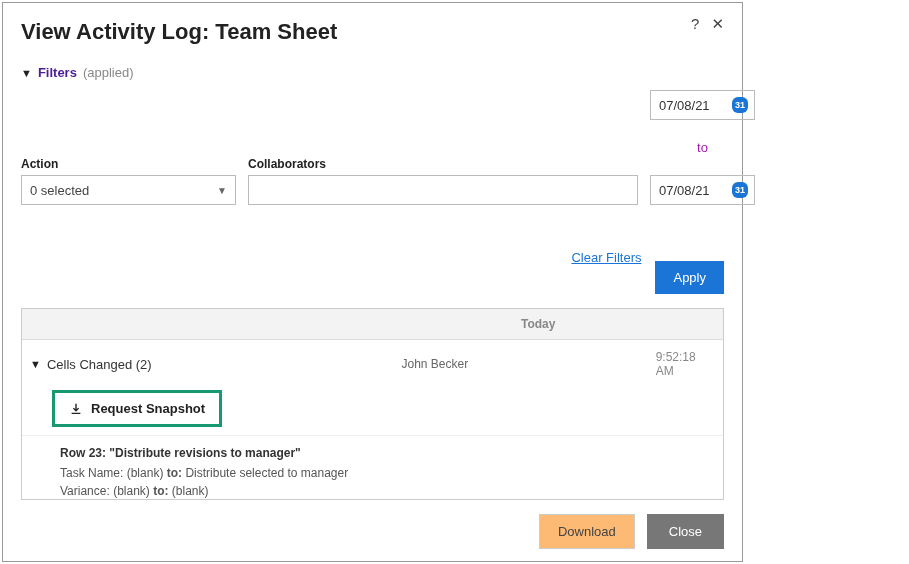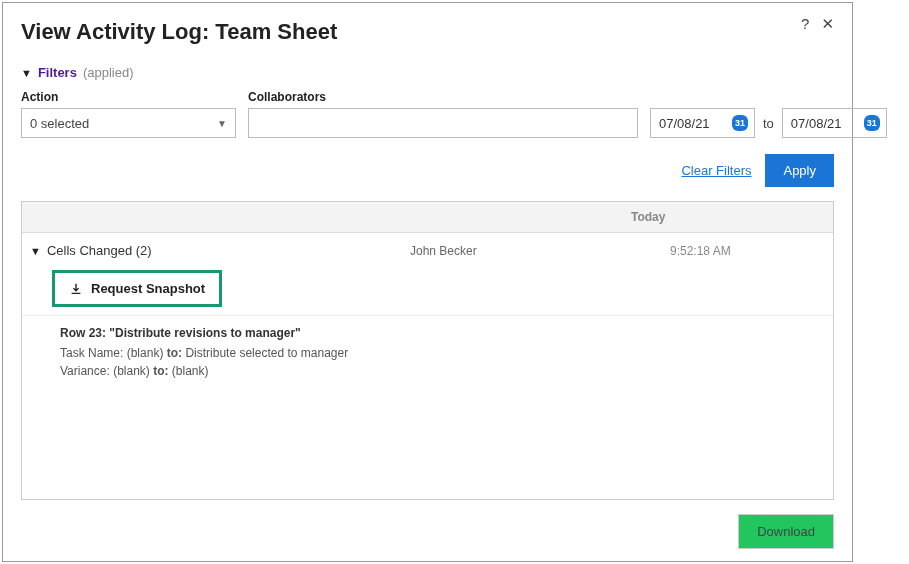--- a/index.html
+++ b/index.html
@@ -5,21 +5,21 @@
     * { box-sizing: border-box; margin: 0; padding: 0; }
     body {
       font-family: -apple-system, BlinkMacSystemFont, "Segoe UI", Arial, sans-serif;
       font-size: 13px;
       color: #333;
       background: #fff;
       padding: 2px;
     }
     .dialog {
       border: 1px solid #999;
-      width: 851px;
+      width: 741px;
       height: 560px;
       position: relative;
       padding: 12px 18px;
       display: flex;
       flex-direction: column;
     }
     .dialog-header {
       display: flex;
       justify-content: space-between;
       align-items: flex-start;
@@ -66,42 +66,42 @@
       height: 30px;
       padding: 0 8px;
       font-size: 13px;
       color: #444;
       display: flex;
       align-items: center;
       justify-content: space-between;
     }
     .action-select { width: 215px; }
     .collab-input { width: 390px; }
-    .date-group { display: flex; align-items: center; gap: 8px; }
+    .date-group { display: flex; align-items: center; gap: 20px; flex-direction: column; }
     .date-field {
       display: flex;
       align-items: center;
       border: 1px solid #bbb;
       height: 30px;
       padding: 0 6px 0 8px;
       gap: 8px;
       width: 105px;
       justify-content: space-between;
     }
     .date-text { font-size: 13px; color: #333; }
     .cal-icon {
       width: 16px; height: 16px;
       display: flex; align-items: center; justify-content: center;
       background: #1a75d6;
       color: #fff;
       font-size: 9px;
       font-weight: 700;
       border-radius: 6px;
     }
-    .to-label { font-size: 13px; color: #404040; }
+    .to-label { font-size: 13px; color: #a21caf; }
     .dropdown-caret { font-size: 10px; color: #666; }
     .filter-actions {
       display: flex;
       justify-content: flex-end;
       gap: 14px;
       margin-top: 16px;
       align-items: center;
     }
     .link-btn {
       color: #1a75d6;
@@ -109,20 +109,21 @@
       font-size: 13px;
       cursor: pointer;
     }
     .primary-btn {
       background: #1a75d6;
       color: #fff;
       border: none;
       padding: 9px 18px;
       font-size: 13px;
       cursor: pointer;
+      margin-top: 40px;
     }
     .log-table {
       border: 1px solid #ccc;
       margin-top: 14px;
       flex: 1;
       overflow: hidden;
       display: flex;
       flex-direction: column;
     }
     .log-header {
@@ -171,21 +172,21 @@
     .detail-title { font-weight: 700; color: #333; margin-bottom: 6px; font-size: 12px; }
     .detail-line { margin-bottom: 4px; }
     .detail-line .to { font-weight: 700; }
     .dialog-footer {
       display: flex;
       justify-content: flex-end;
       gap: 12px;
       padding-top: 14px;
     }
     .secondary-btn {
-      background: #22c55e;
+      background: #fdba74;
       border: 1px solid #ccc;
       padding: 9px 18px;
       font-size: 13px;
       color: #444;
       cursor: pointer;
     }
     .dark-btn {
       background: #777;
       color: #fff;
       border: none;
@@ -285,14 +286,15 @@
         <span>Variance:</span>
         <span>(blank)</span>
         <span class="to">to:</span>
         <span>(blank)</span>
       </div>
     </div>
   </div>
 
   <div class="dialog-footer">
     <button class="secondary-btn">Download</button>
+    <button class="dark-btn">Close</button>
   </div>
 </div>
 
 </body></html>

